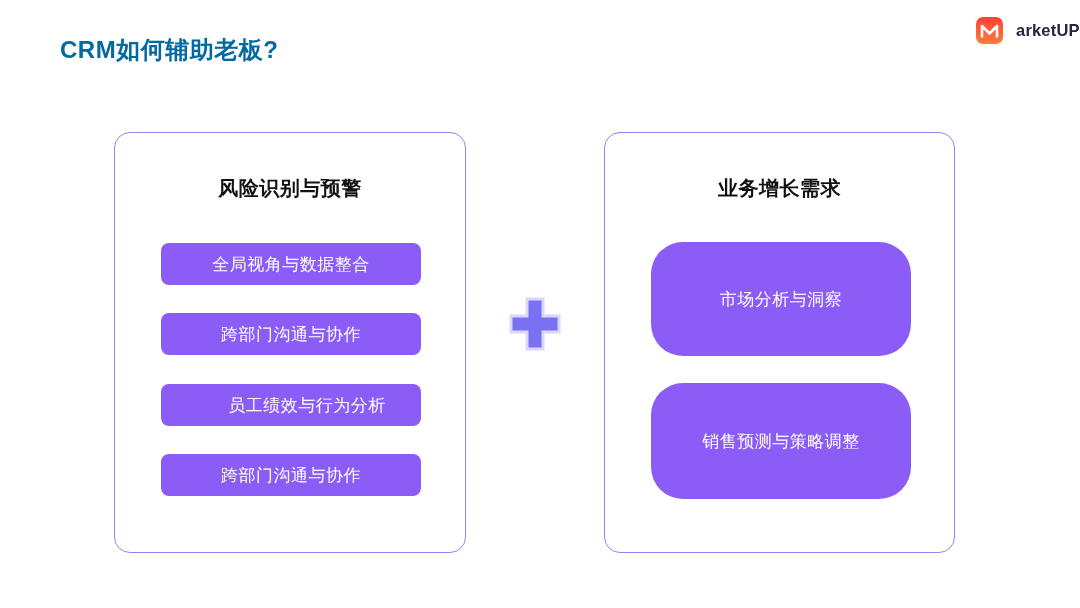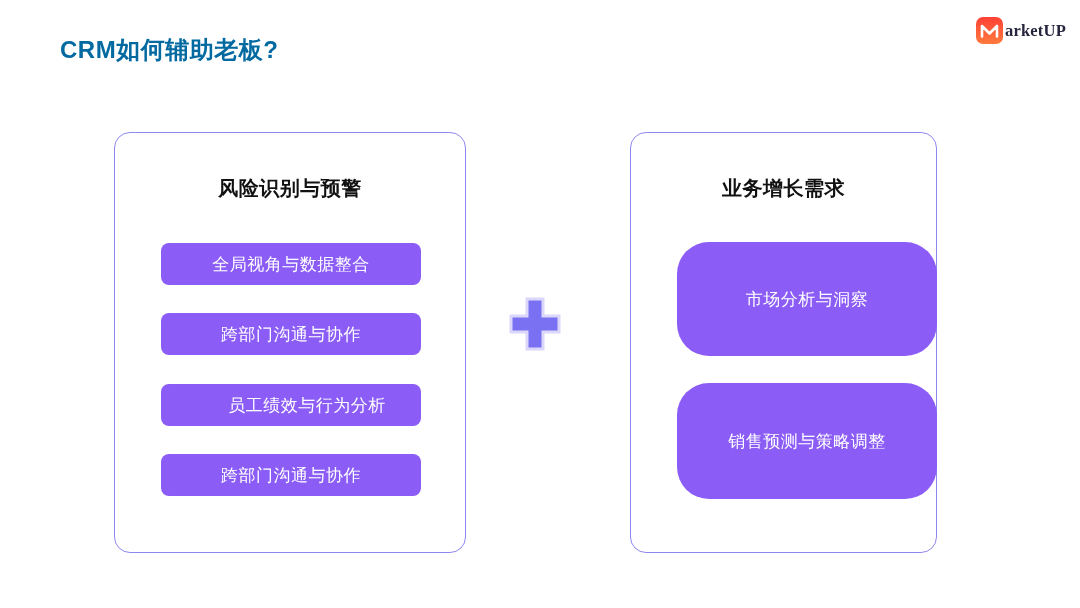--- a/index.html
+++ b/index.html
@@ -6,30 +6,30 @@
   body{
     width:1080px;height:608px;position:relative;overflow:hidden;
     background:#ffffff;
     font-family:"Liberation Sans","DejaVu Sans",sans-serif;
   }
   .page-title{
     position:absolute;left:60px;top:34px;margin:0;
     font-size:24px;font-weight:bold;color:#0369a1;letter-spacing:0.5px;
   }
   
-  .logo{position:absolute;left:976px;top:17px;display:flex;align-items:center;gap:1px;font-family:Liberation Serif, serif;}
+  .logo{position:absolute;left:976px;top:17px;display:flex;align-items:center;gap:12px;}
   .logo-icon{width:27px;height:27px;display:block;}
   .logo-text{font-size:16.5px;font-weight:bold;color:#26263F;letter-spacing:0.2px;margin-left:1px;}
   
   .card{
     position:absolute;top:132px;height:421px;background:#ffffff;
     border:1px solid #8F88F0;border-radius:16px;box-sizing:border-box;
   }
   .card-left{left:114px;width:352px;}
-  .card-right{left:630px;width:307px;}
+  .card-right{left:604px;width:351px;}
   .card-title{
     margin:0;position:absolute;top:42px;left:0;right:0;
     text-align:center;font-size:20px;font-weight:bold;color:#111111;
     letter-spacing:0.5px;
   }
   .pill{
     position:absolute;box-sizing:border-box;
     background:#8b5cf6;color:#ffffff;
     display:flex;align-items:center;justify-content:center;
     font-size:17px;letter-spacing:0.5px;

